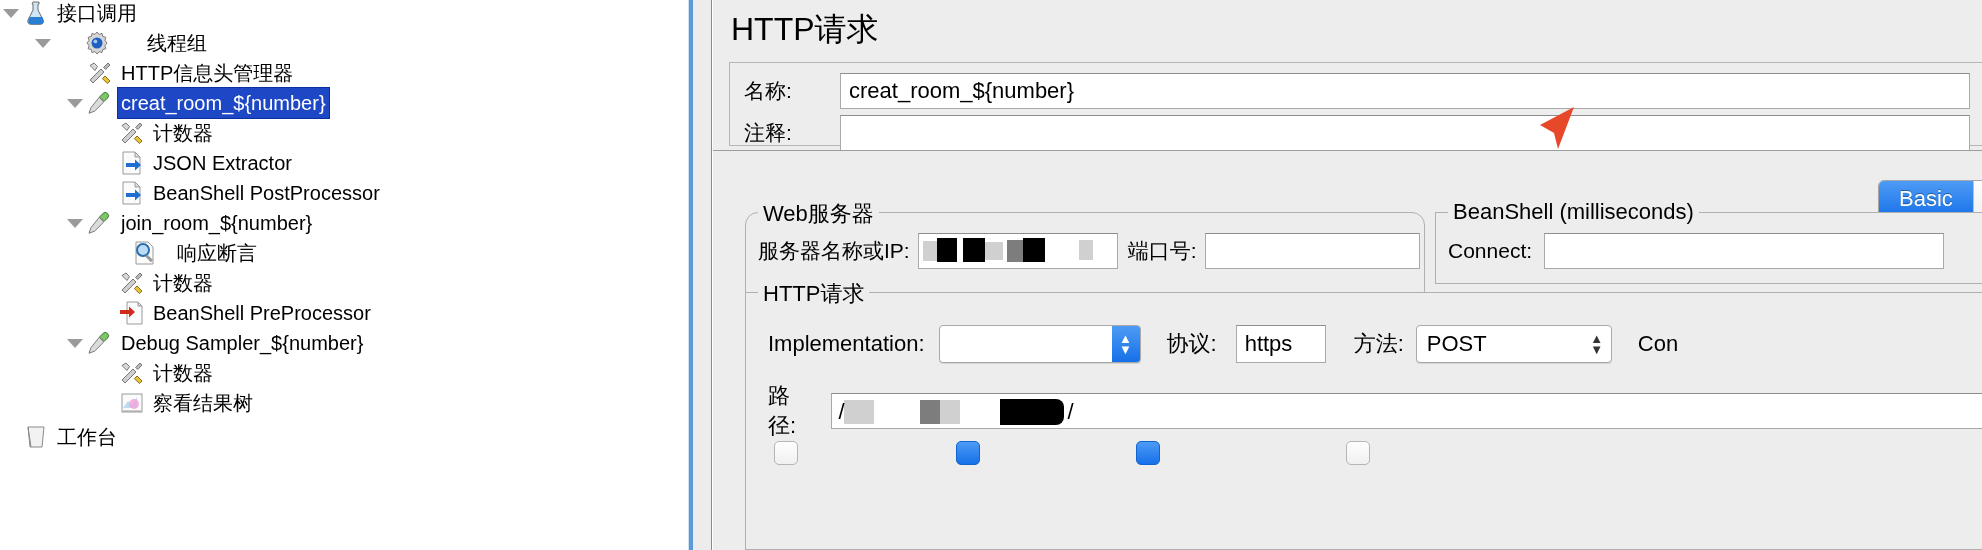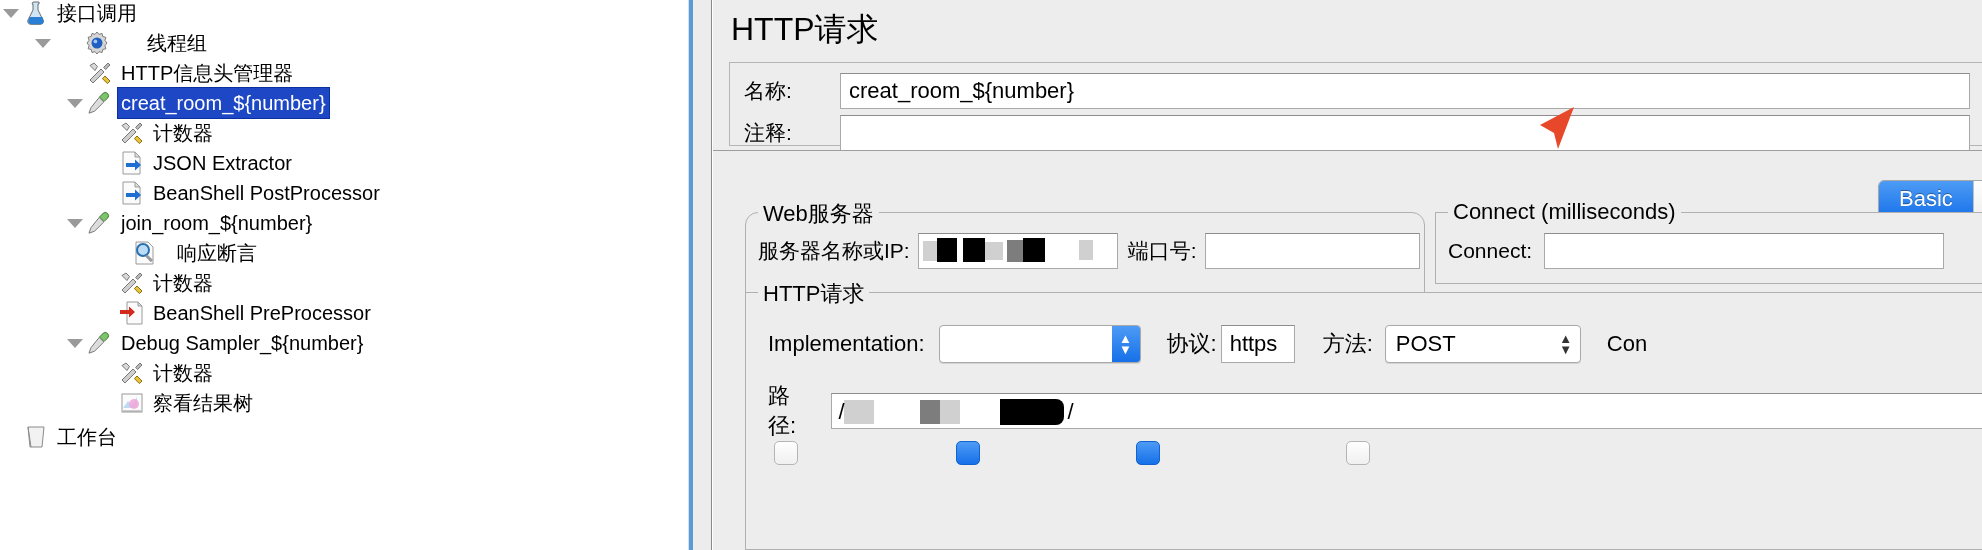--- a/index.html
+++ b/index.html
@@ -421,41 +421,41 @@
           <i class="redact g1" style="left:88px; top:6px;  width:16px; height:22px;"></i>
           <i class="redact" style="left:104px;top:4px;  width:22px; height:24px;"></i>
           <i class="redact g2" style="left:160px;top:6px;  width:14px; height:20px;"></i>
         </span>
         <span style="font-size:21px; margin-left:10px;">端口号:</span>
         <span class="txt-input" style="width:215px; margin-left:8px;"></span>
       </div>
     </div>
 
     <div class="group" style="left:722px; top:212px; width:560px; height:72px;">
-      <div class="legend">Connect (milliseconds)</div>
+      <div class="legend">BeanShell (milliseconds)</div>
       <div style="position:absolute; left:12px; top:20px; display:flex; align-items:center;">
         <span style="font-size:21px;">Connect:</span>
         <span class="txt-input" style="width:400px; margin-left:12px;"></span>
       </div>
     </div>
 
     <div class="group" style="left:32px; top:292px; width:1250px; height:258px;">
       <div class="legend">HTTP请求</div>
 
       <div style="position:absolute; left:22px; top:32px; display:flex; align-items:center;">
         <span style="font-size:22px;text-align:right;">Implementation:</span>
         <span class="combo" style="width:202px; margin-left:14px;">
           <span></span>
           <span class="spin blue">
             <span>▲</span>
               <span>▼</span>
           </span>
         </span>
         <span style="font-size:22px; margin-left:26px;">协议:</span>
-        <span class="txt-input" style="width:74px; margin-left:4px; height:38px; line-height:36px;">https</span>
+        <span class="txt-input" style="width:90px; margin-left:19px; height:38px; line-height:36px;">https</span>
         <span style="font-size:22px; margin-left:28px;">方法:</span>
         <span class="combo" style="width:196px; margin-left:12px;">
           <span>POST</span>
           <span class="spin plain">
             <span>▲</span>
               <span>▼</span>
           </span>
         </span>
         <span style="font-size:22px; margin-left:26px;">Con</span>
       </div>

